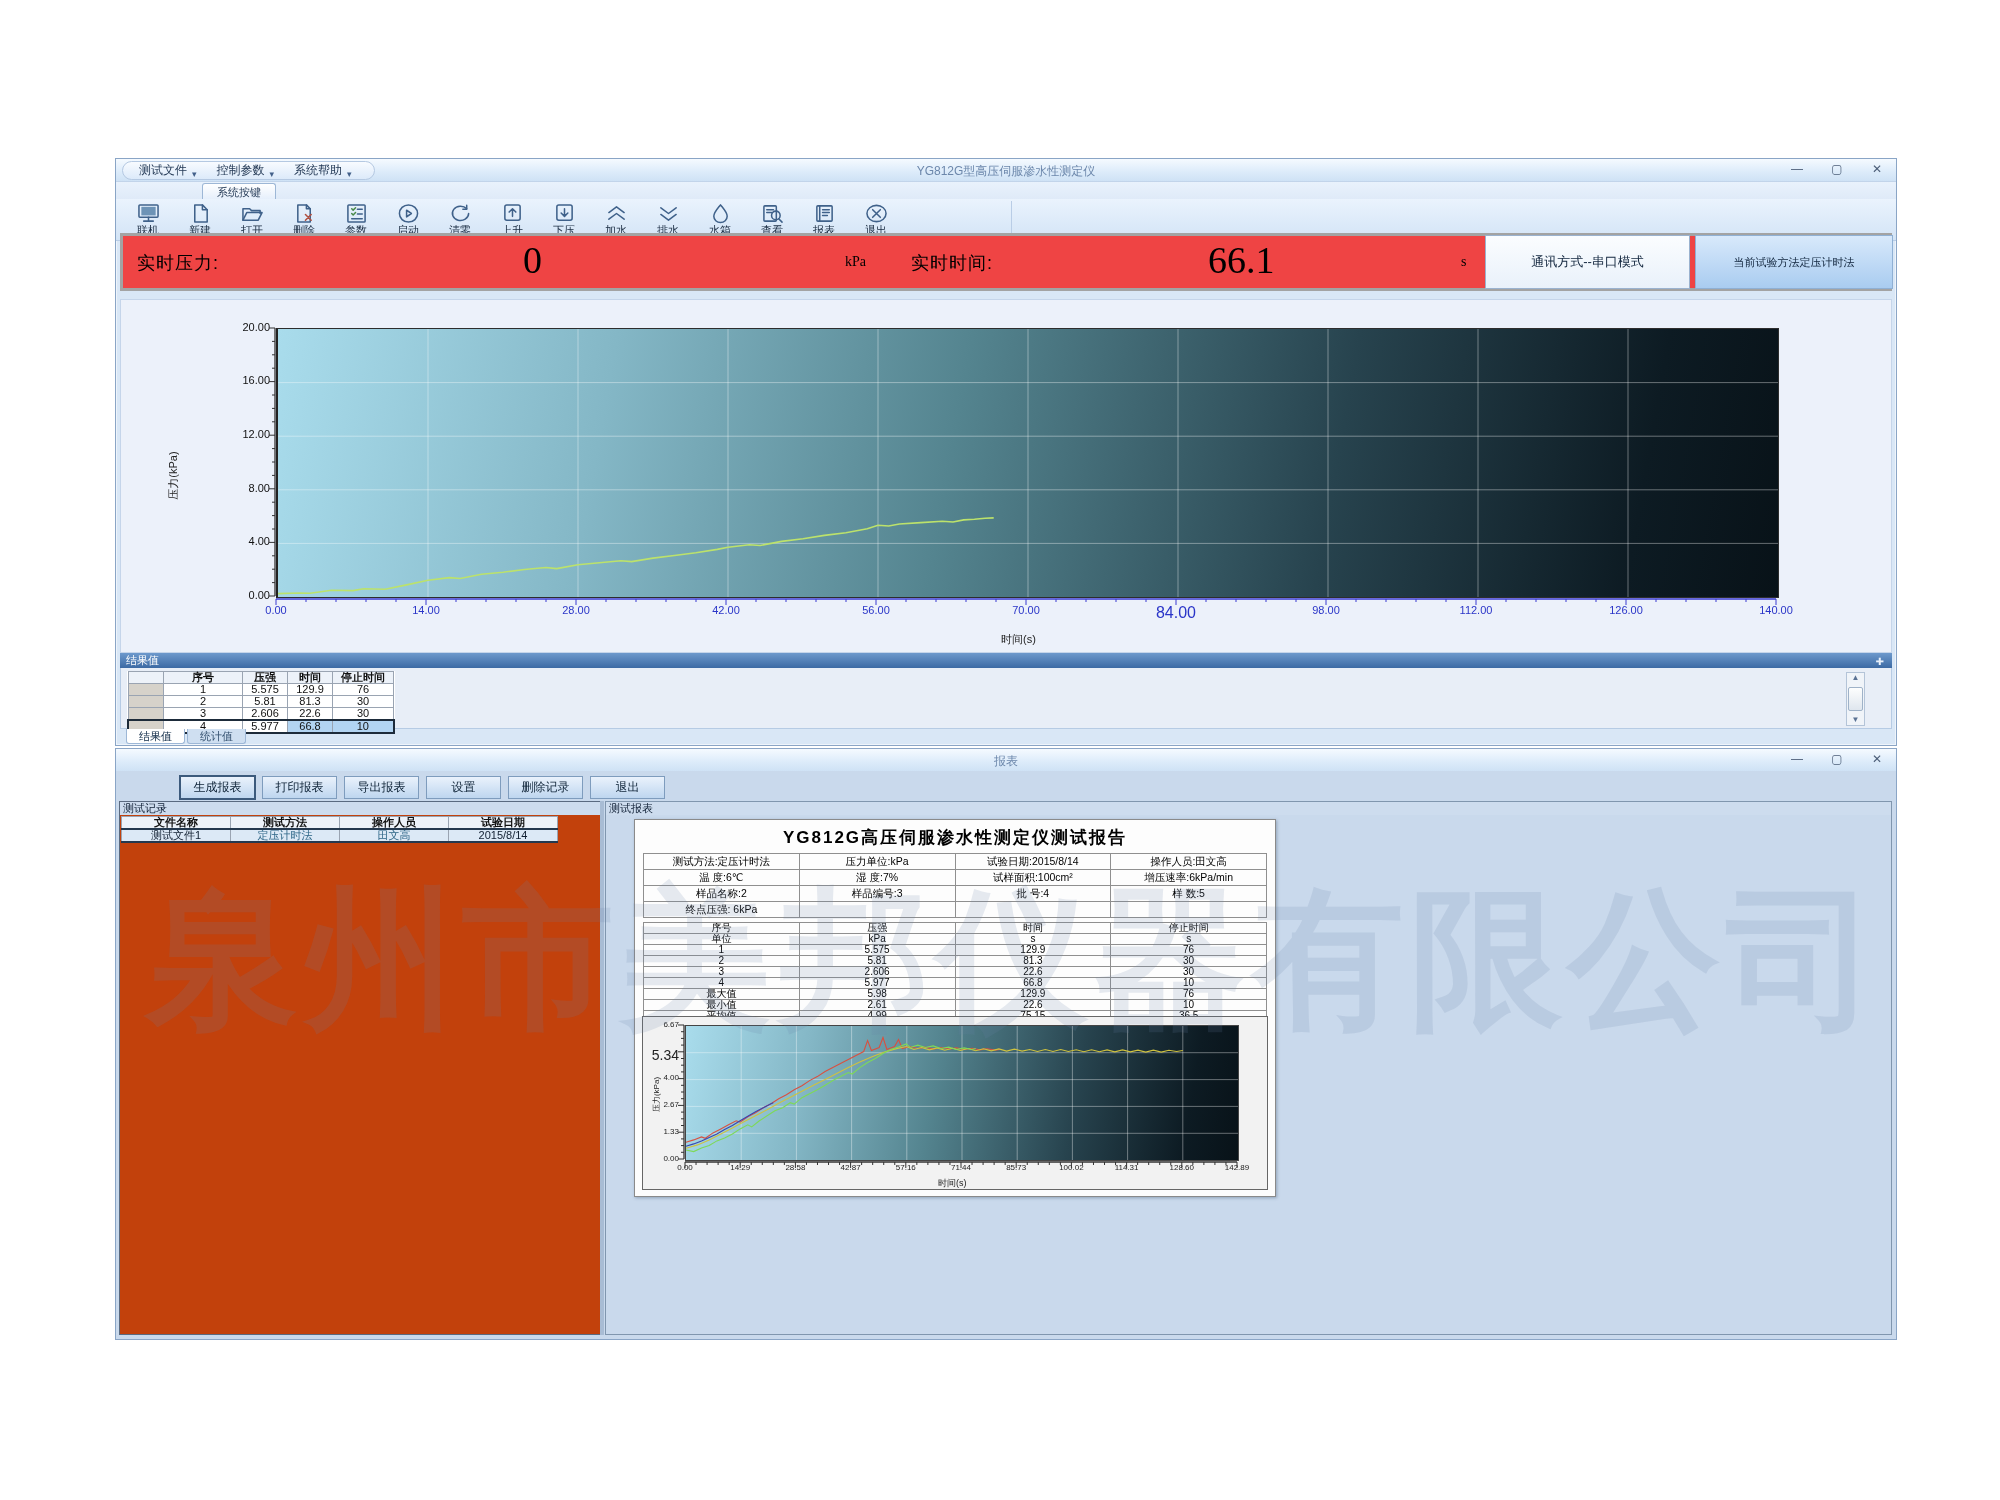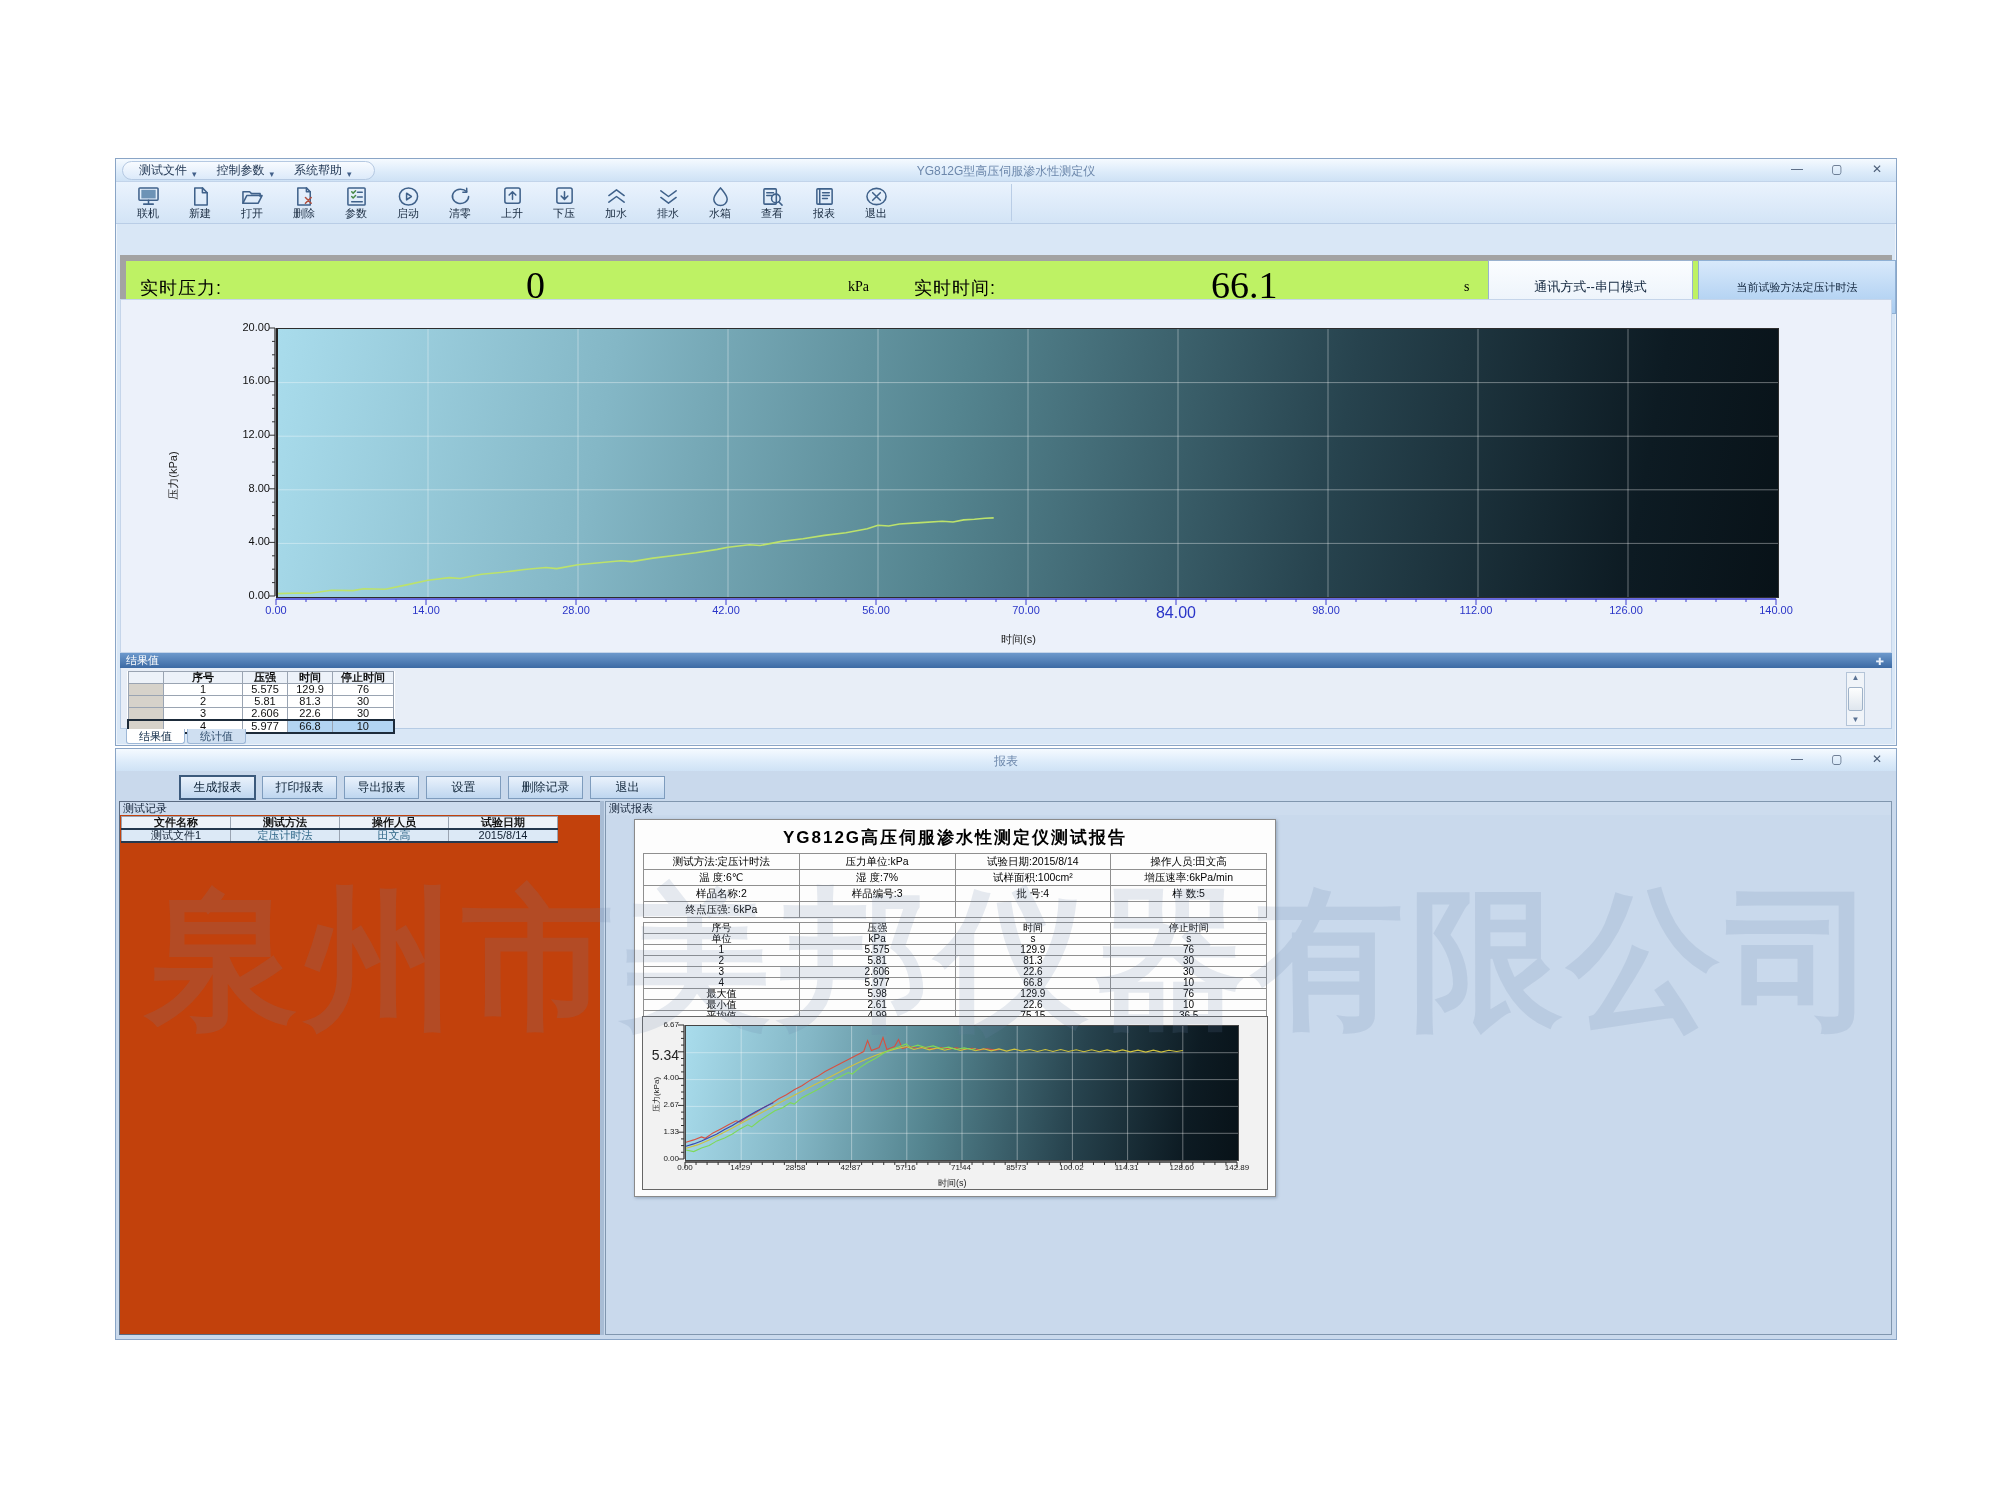--- a/index.html
+++ b/index.html
@@ -21,21 +21,21 @@
   .tabrow{height:17px;position:relative;background:linear-gradient(#e9f2fc,#dfeaf8)}
   .ribbon-tab{position:absolute;left:86px;top:1px;height:16px;padding:0 14px;font-size:11px;line-height:16px;
               background:linear-gradient(#ffffff,#e4eefb);border:1px solid #9db7d6;border-bottom:none;
               border-radius:3px 3px 0 0;color:#1f3552}
   .toolbar{height:41px;background:linear-gradient(#eaf3fd,#d3e4f6);border-bottom:1px solid #b9cde6;position:relative;display:flex;align-items:center;padding-left:10px}
   .tool-btn{width:44px;height:38px;margin-right:8px;display:flex;flex-direction:column;align-items:center;justify-content:center;gap:1px}
   .tool-btn svg{width:25px;height:21px;stroke:#3f618a;fill:none;stroke-width:1.6;stroke-linecap:round;stroke-linejoin:round}
   .tool-label{font-size:11px;color:#17293f;line-height:11px;white-space:nowrap}
   .tool-divider{position:absolute;left:895px;top:2px;bottom:2px;width:1px;background:#b9cde6}
   
-  .statusrow{position:absolute;left:4px;right:4px;top:96px;height:52px;background:#bef264;border:6px solid #a3a3a3}
+  .statusrow{position:absolute;left:4px;right:4px;top:74px;height:52px;background:#ef4444;border:3px solid #a3a3a3}
   .st-label{position:absolute;top:15px;font-size:18px;letter-spacing:1px;color:#000}
   .st-big{position:absolute;top:2px;font-size:38px;font-family:"Liberation Serif","DejaVu Serif",serif;color:#000}
   .st-unit{position:absolute;top:18px;font-size:14px;font-family:"Liberation Serif","DejaVu Serif",serif;color:#000}
   .comm-btn{position:absolute;left:1362px;top:-1px;width:203px;height:52px;background:linear-gradient(#fbfdff,#e9f1fa);
             border:1px solid #9ab2cf;font-size:13px;color:#10243c;display:flex;align-items:center;justify-content:center}
   .method-btn{position:absolute;left:1572px;top:-1px;width:196px;height:52px;background:linear-gradient(#d8e9fb,#a9ccf0);
             border:1px solid #8fb0d4;font-size:11px;color:#10243c;display:flex;flex-direction:row;align-items:center;justify-content:center;line-height:14px}
   
   .chartpanel{position:absolute;left:4px;right:4px;top:140px;height:352px;background:#ecf1fa;border:1px solid #c5d5ea}
   .plot{position:absolute;border:1px solid #2d2d2d;border-left:2px solid #222;
@@ -108,20 +108,23 @@
           <span>系统帮助</span>
           <span class="caret">▾</span>
         </span>
     </div>
     <div class="win-title">YG812G型高压伺服渗水性测定仪</div>
     <div class="win-controls">
       <span class="win-btn">—</span>
       <span class="win-btn">▢</span>
       <span class="win-btn">✕</span>
     </div>
+  </div>
+  <div class="tabrow">
+    <div class="ribbon-tab">系统按键</div>
   </div>
   <div class="toolbar" id="toolbar">
     <div class="tool-divider"></div>
   <div class="tool-btn">
         <svg viewBox="0 0 26 22">
           <rect x="3" y="2" width="20" height="13" rx="1"></rect>
           <rect x="5.5" y="4" width="15" height="9" fill="#6d93b6" stroke="none"></rect>
           <line x1="13" y1="15" x2="13" y2="19"></line>
           <line x1="8" y1="19" x2="18" y2="19"></line>
         </svg>

